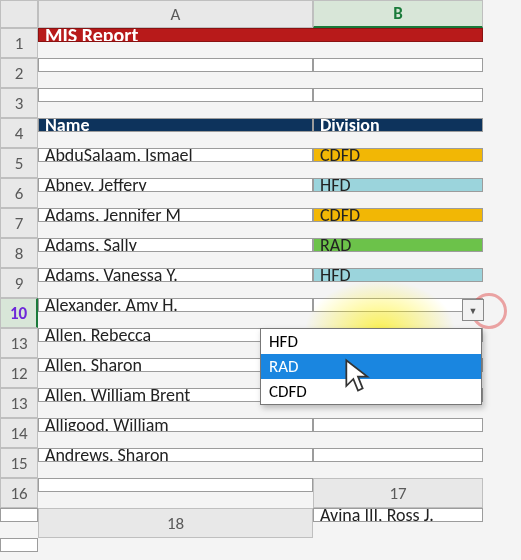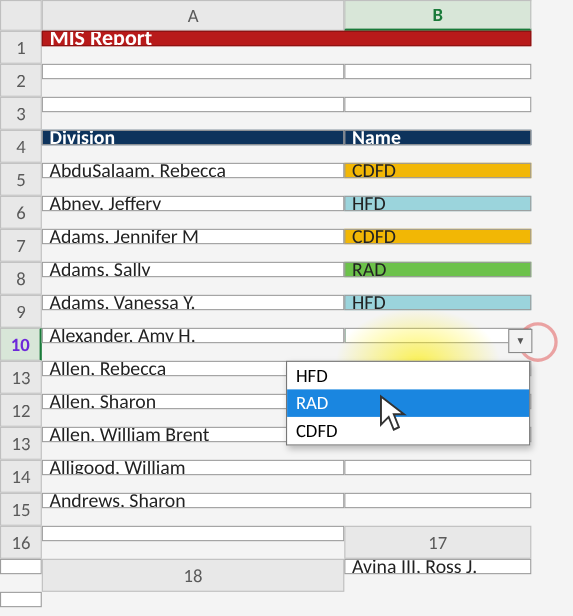--- a/index.html
+++ b/index.html
@@ -142,24 +142,24 @@
   <div class="colhdr selected">B</div>
 <div class="rowhdr">1</div>
     <div class="cell title-cell">MIS Report</div>
     <div class="rowhdr">2</div>
     <div class="cell"></div>
     <div class="cell"></div>
     <div class="rowhdr">3</div>
     <div class="cell"></div>
     <div class="cell"></div>
     <div class="rowhdr">4</div>
+    <div class="cell hdr-cell">Name</div>
     <div class="cell hdr-cell">Division</div>
-    <div class="cell hdr-cell">Name</div>
     <div class="rowhdr">5</div>
-    <div class="cell">AbduSalaam, Rebecca</div>
+    <div class="cell">AbduSalaam, Ismael</div>
     <div class="cell div-cdfd">CDFD</div>
     <div class="rowhdr">6</div>
     <div class="cell">Abney, Jeffery</div>
     <div class="cell div-hfd">HFD</div>
     <div class="rowhdr">7</div>
     <div class="cell">Adams, Jennifer M</div>
     <div class="cell div-cdfd">CDFD</div>
     <div class="rowhdr">8</div>
     <div class="cell">Adams, Sally</div>
     <div class="cell div-rad">RAD</div>

